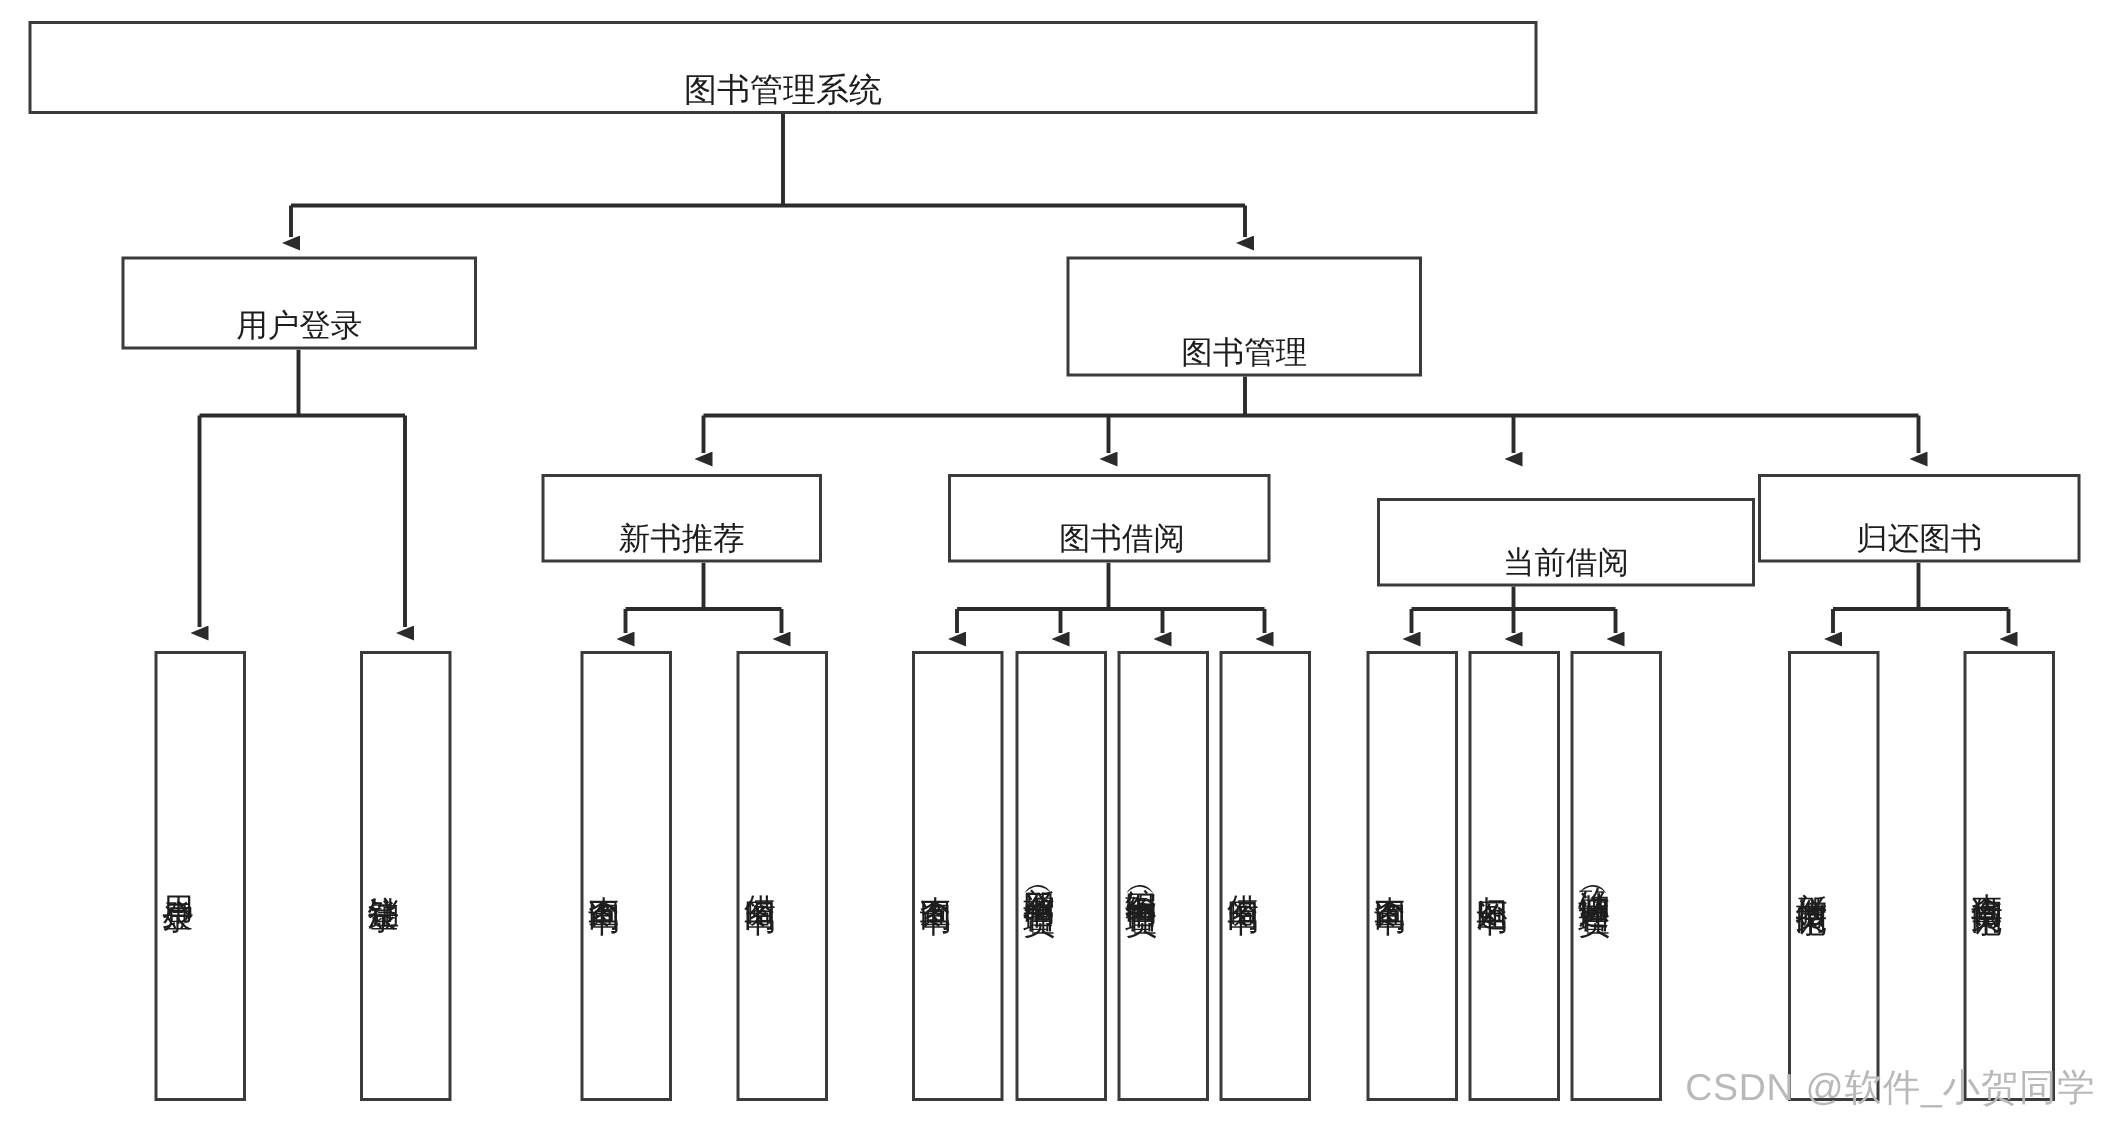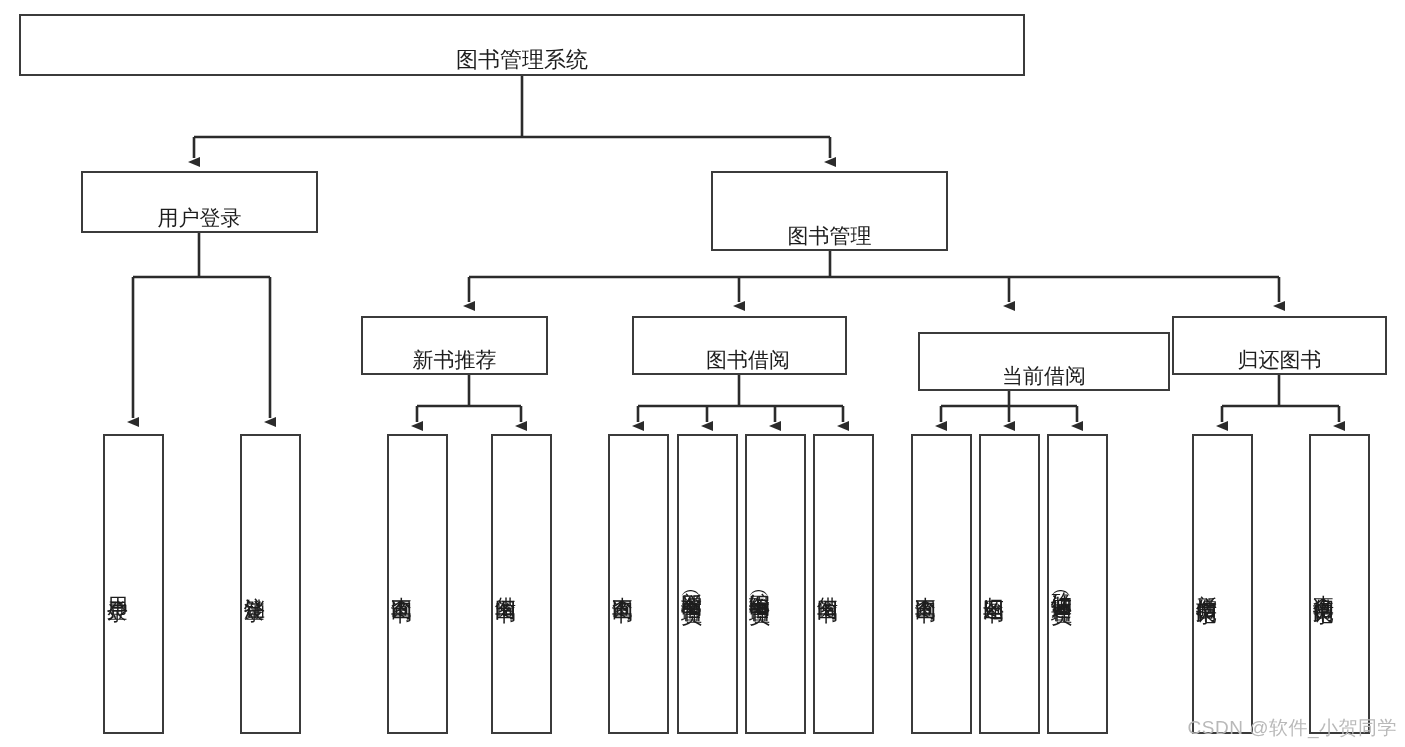--- a/index.html
+++ b/index.html
@@ -53,21 +53,21 @@
   }
   .node.v span {
     writing-mode: vertical-rl;
     text-orientation: upright;
     display: block;
   }
   .watermark {
     position: absolute;
     right: 8px;
     bottom: 6px;
-    font-size: 19px;
+    font-size: 25px;
     color: #b9b9b9;
     letter-spacing: 0.5px;
     user-select: none;
     margin-top: 32px;
   }
 </style>
 </head>
 <body>
 
 <div id="canvas">

